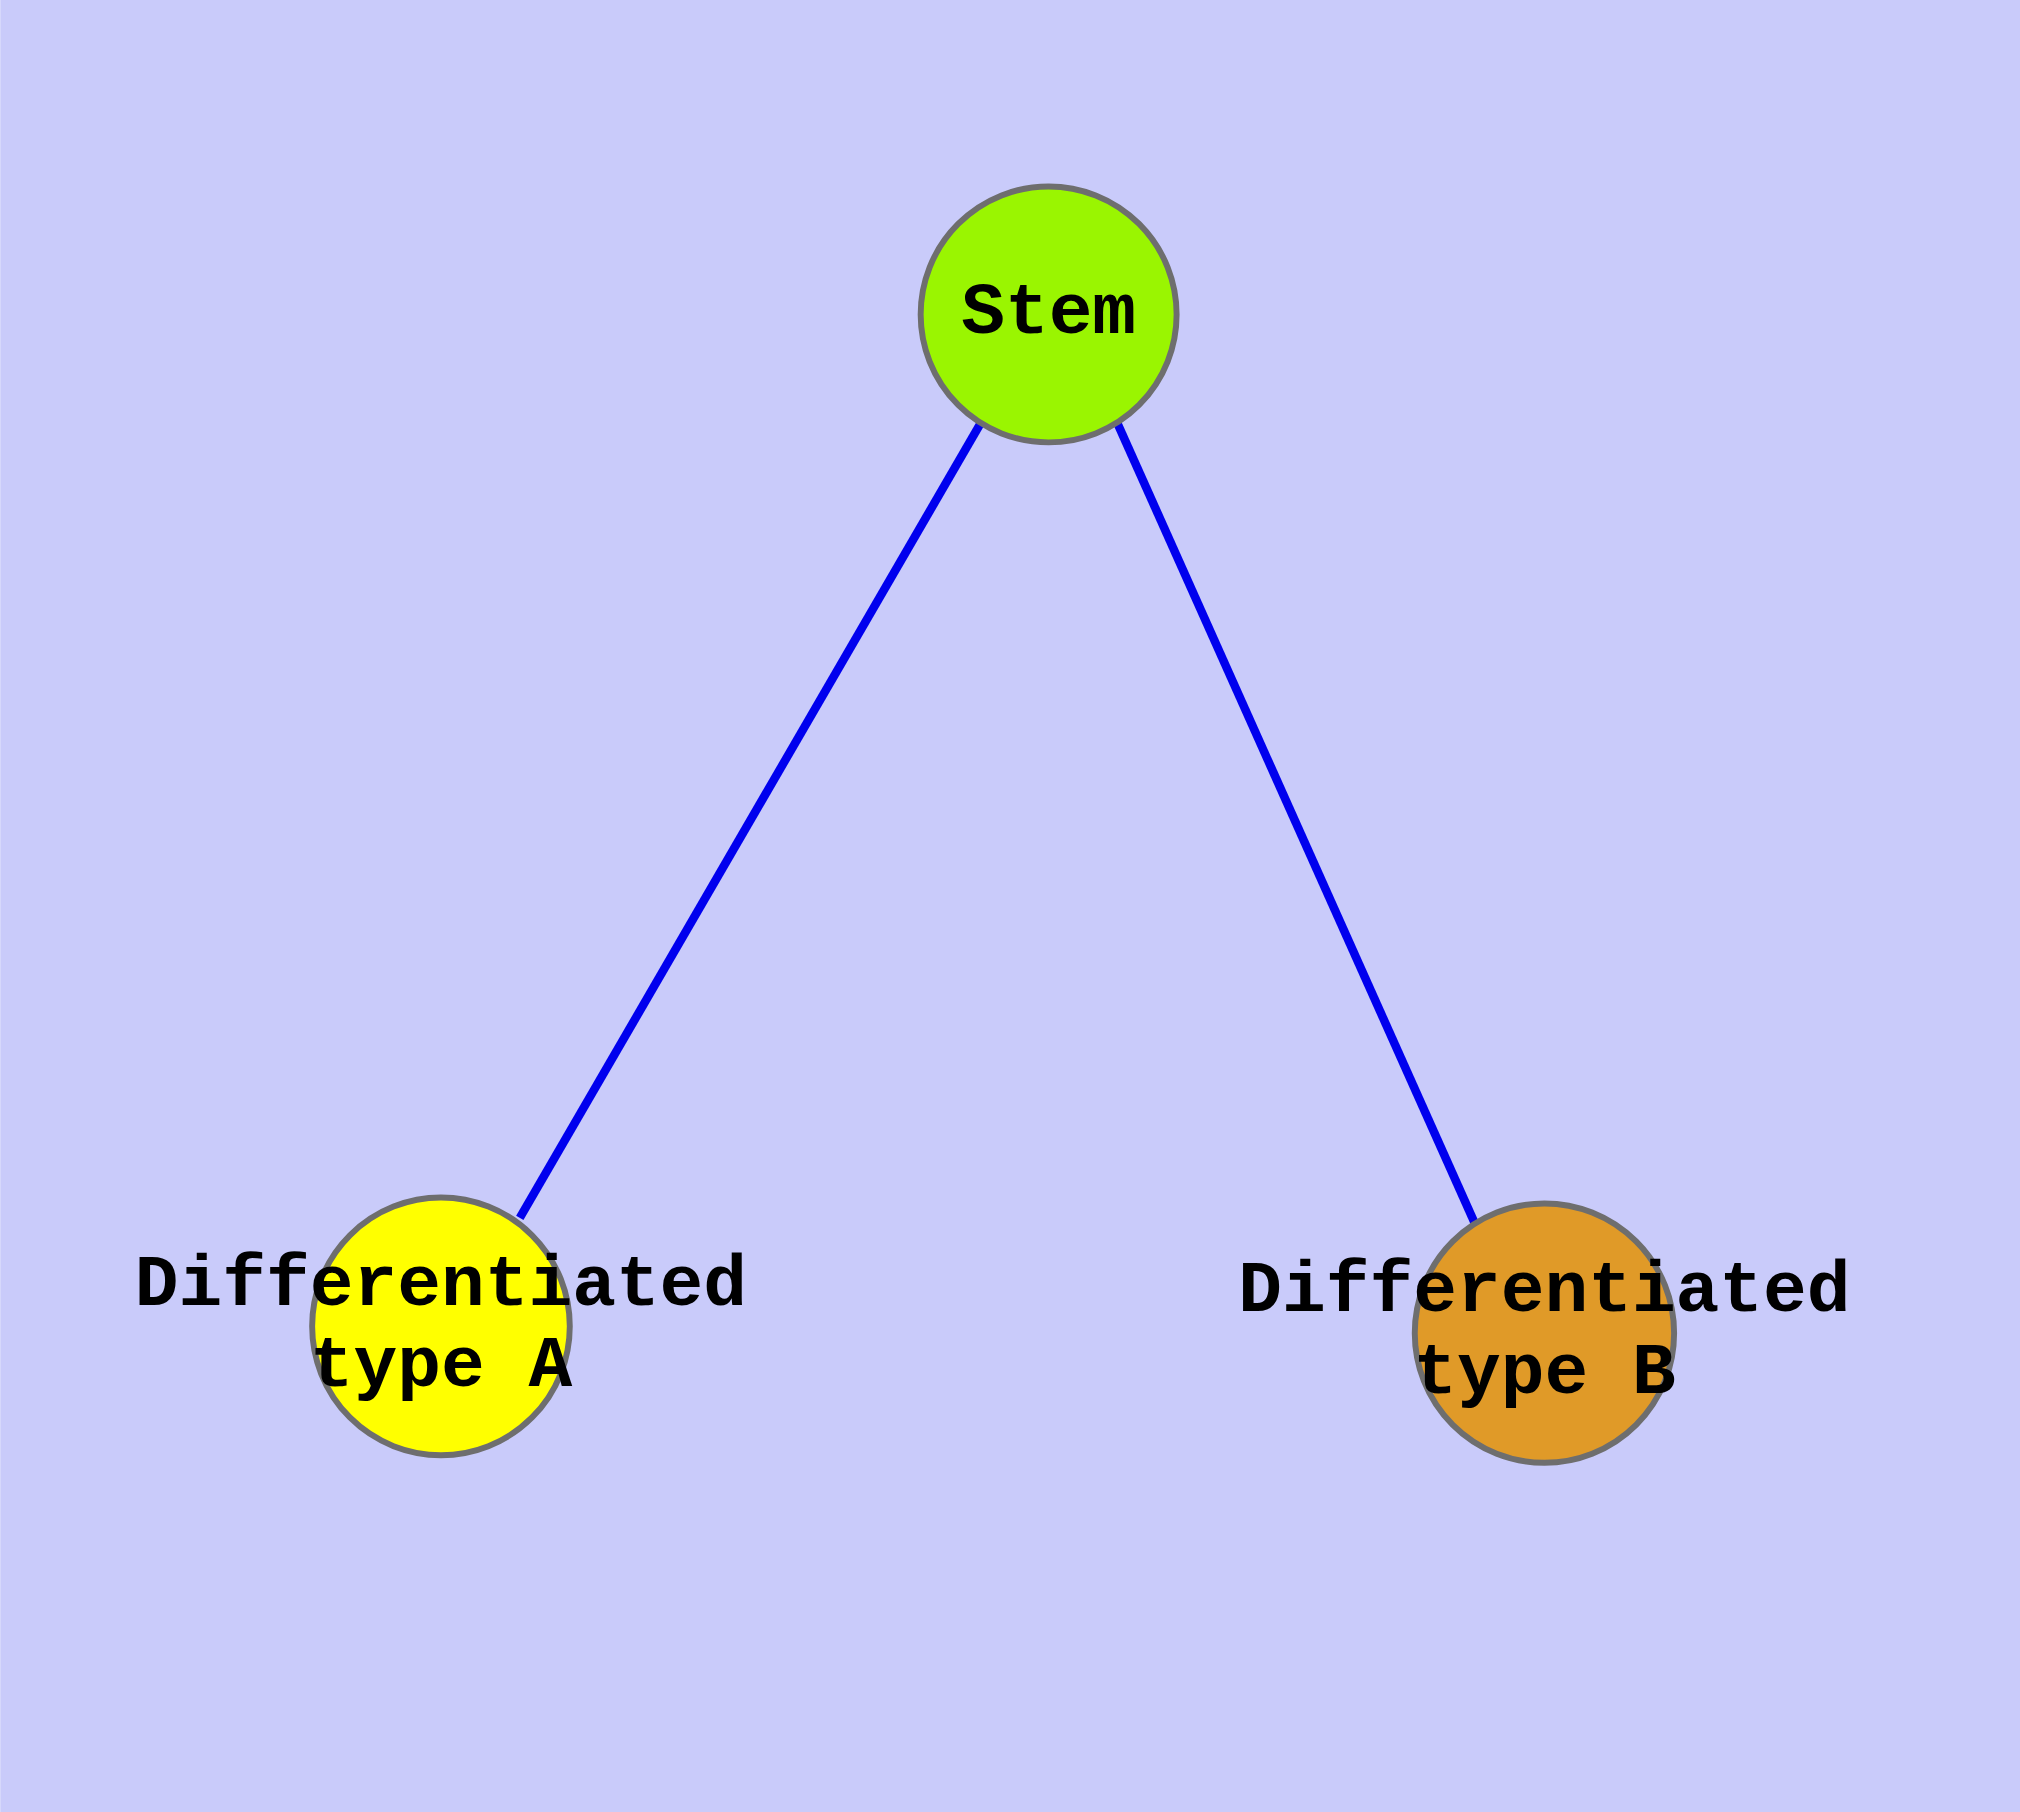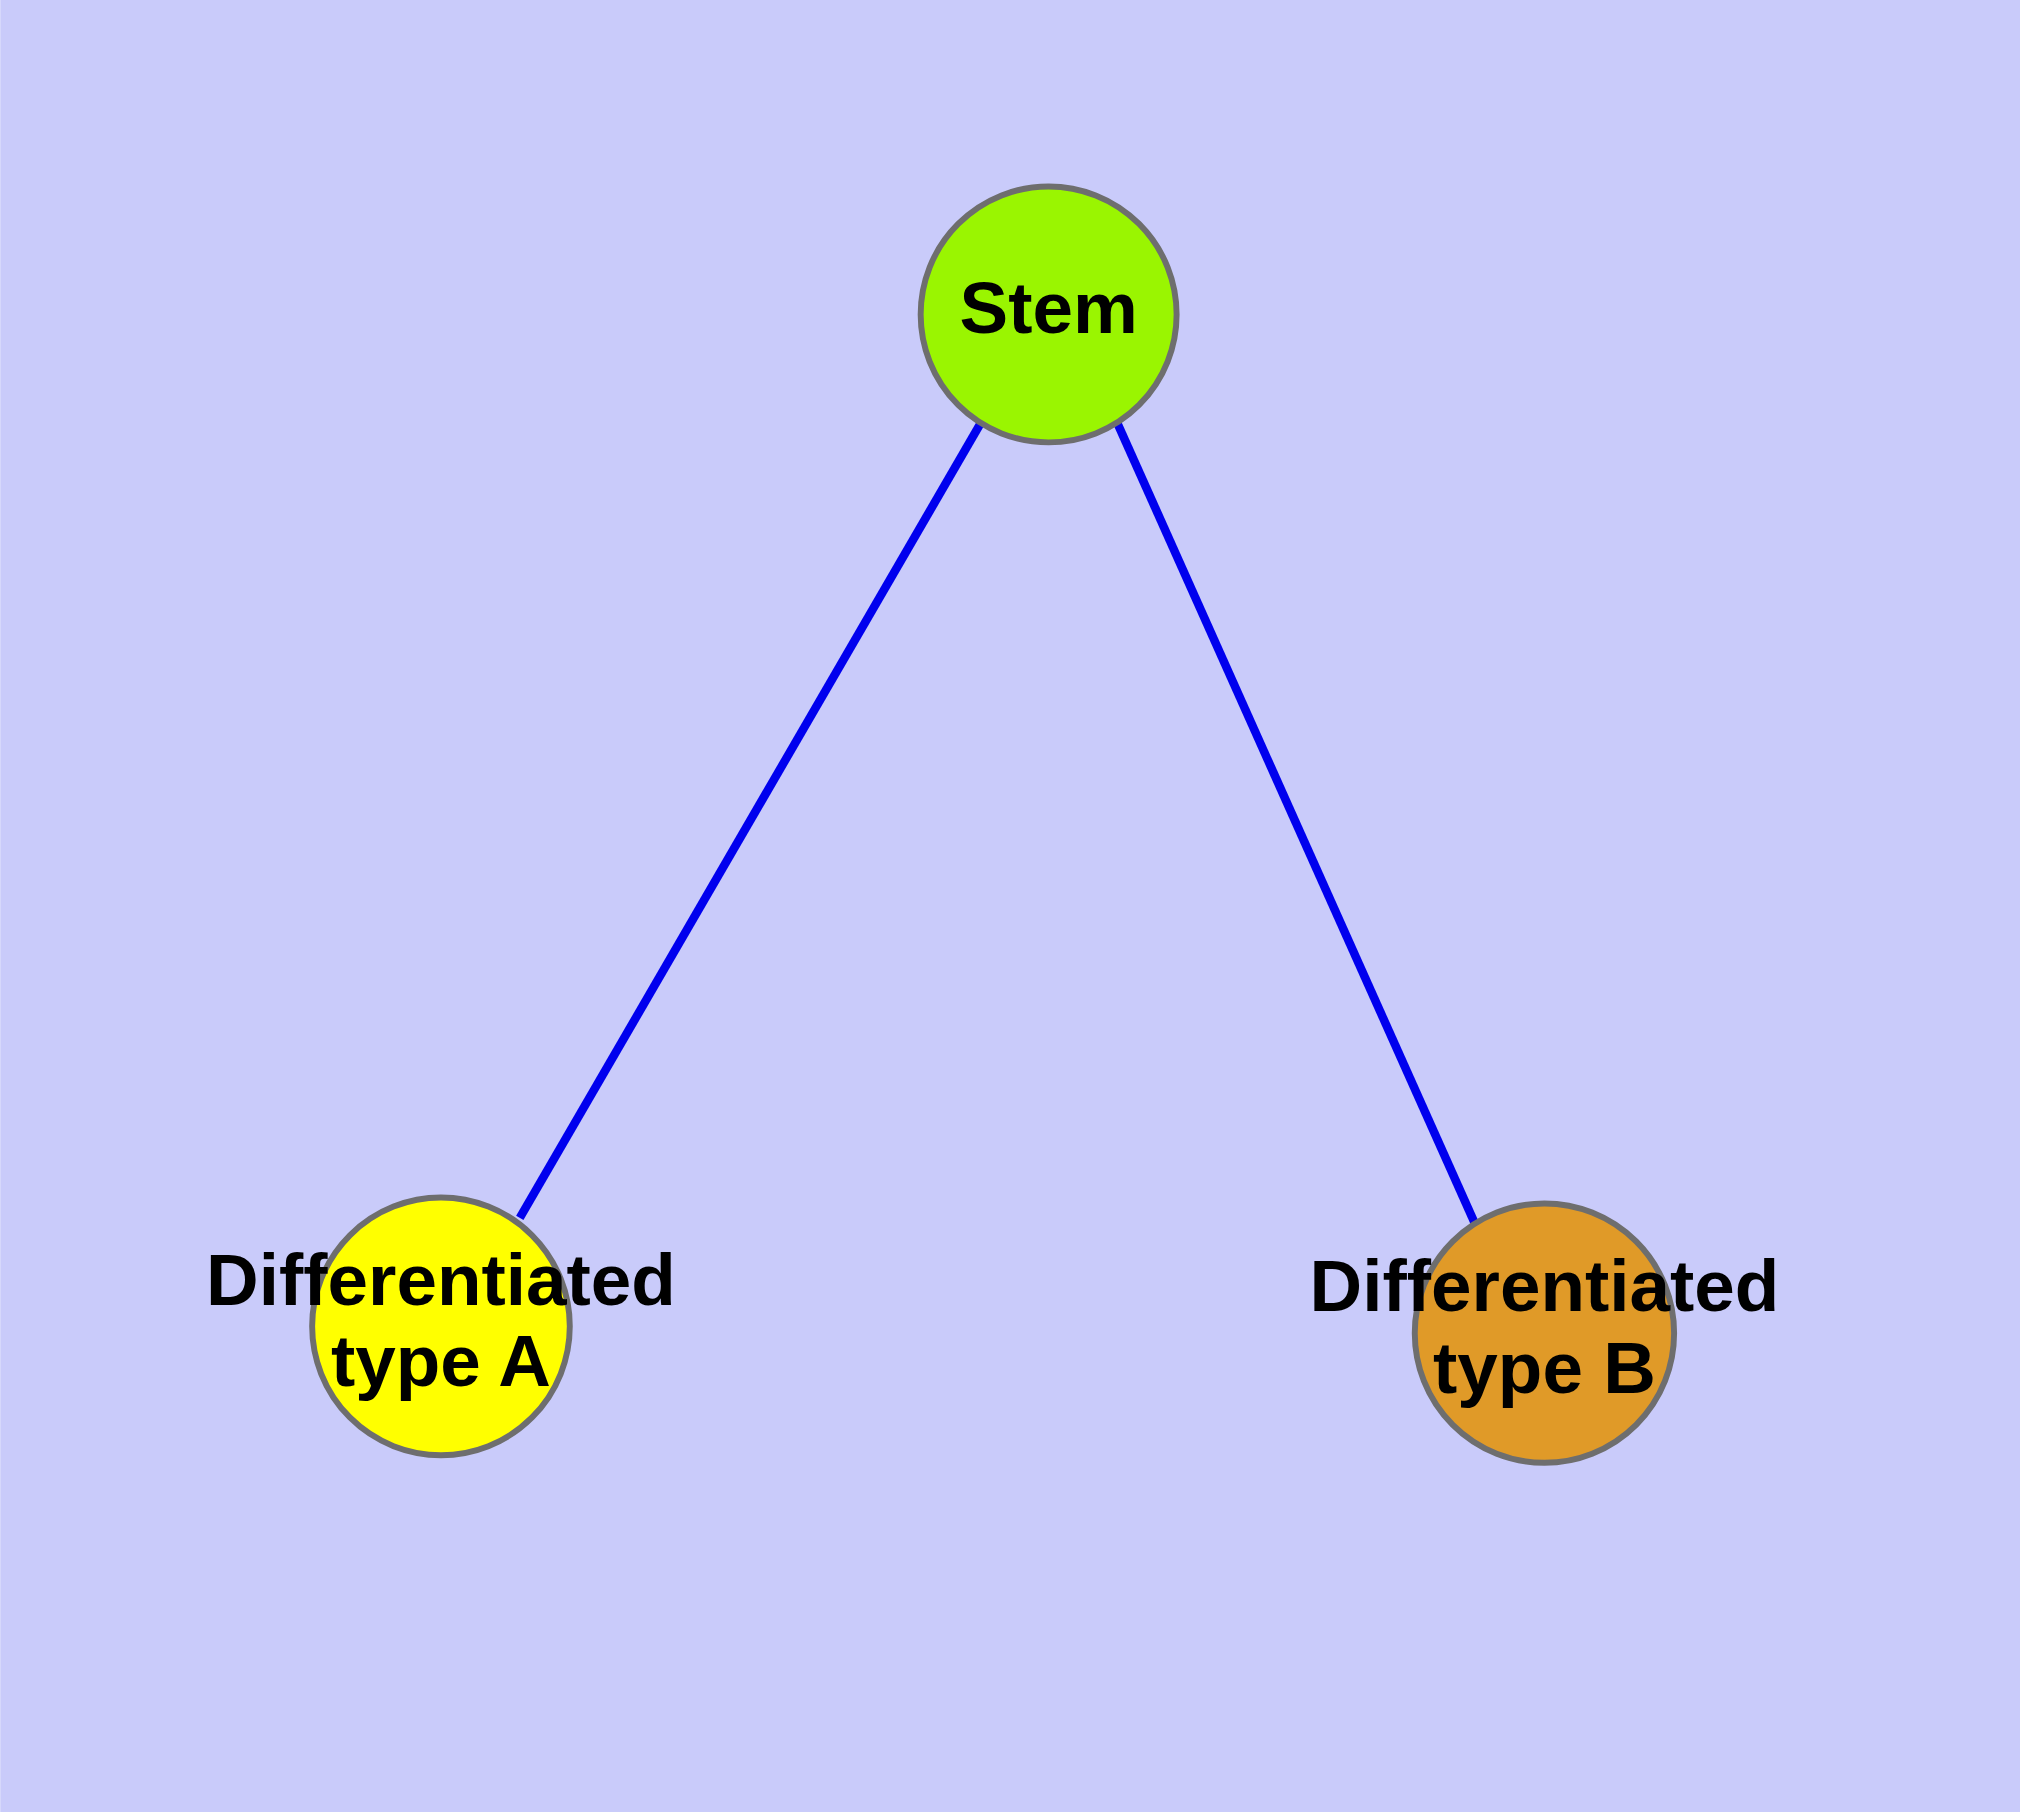--- a/index.html
+++ b/index.html
@@ -6,21 +6,21 @@
   html, body {
     margin: 0;
     padding: 0;
     background: #ffffff;
   }
   #canvas {
     position: relative;
     width: 2021px;
     height: 1812px;
     overflow: hidden;
-    font-family: Liberation Sans, sans-serif;
+    font-family: Liberation Mono, monospace;
   }
   #graph-svg {
     position: absolute;
     top: 0;
     left: 0;
     width: 2021px;
     height: 1812px;
     display: block;
   }
   .node-label {

